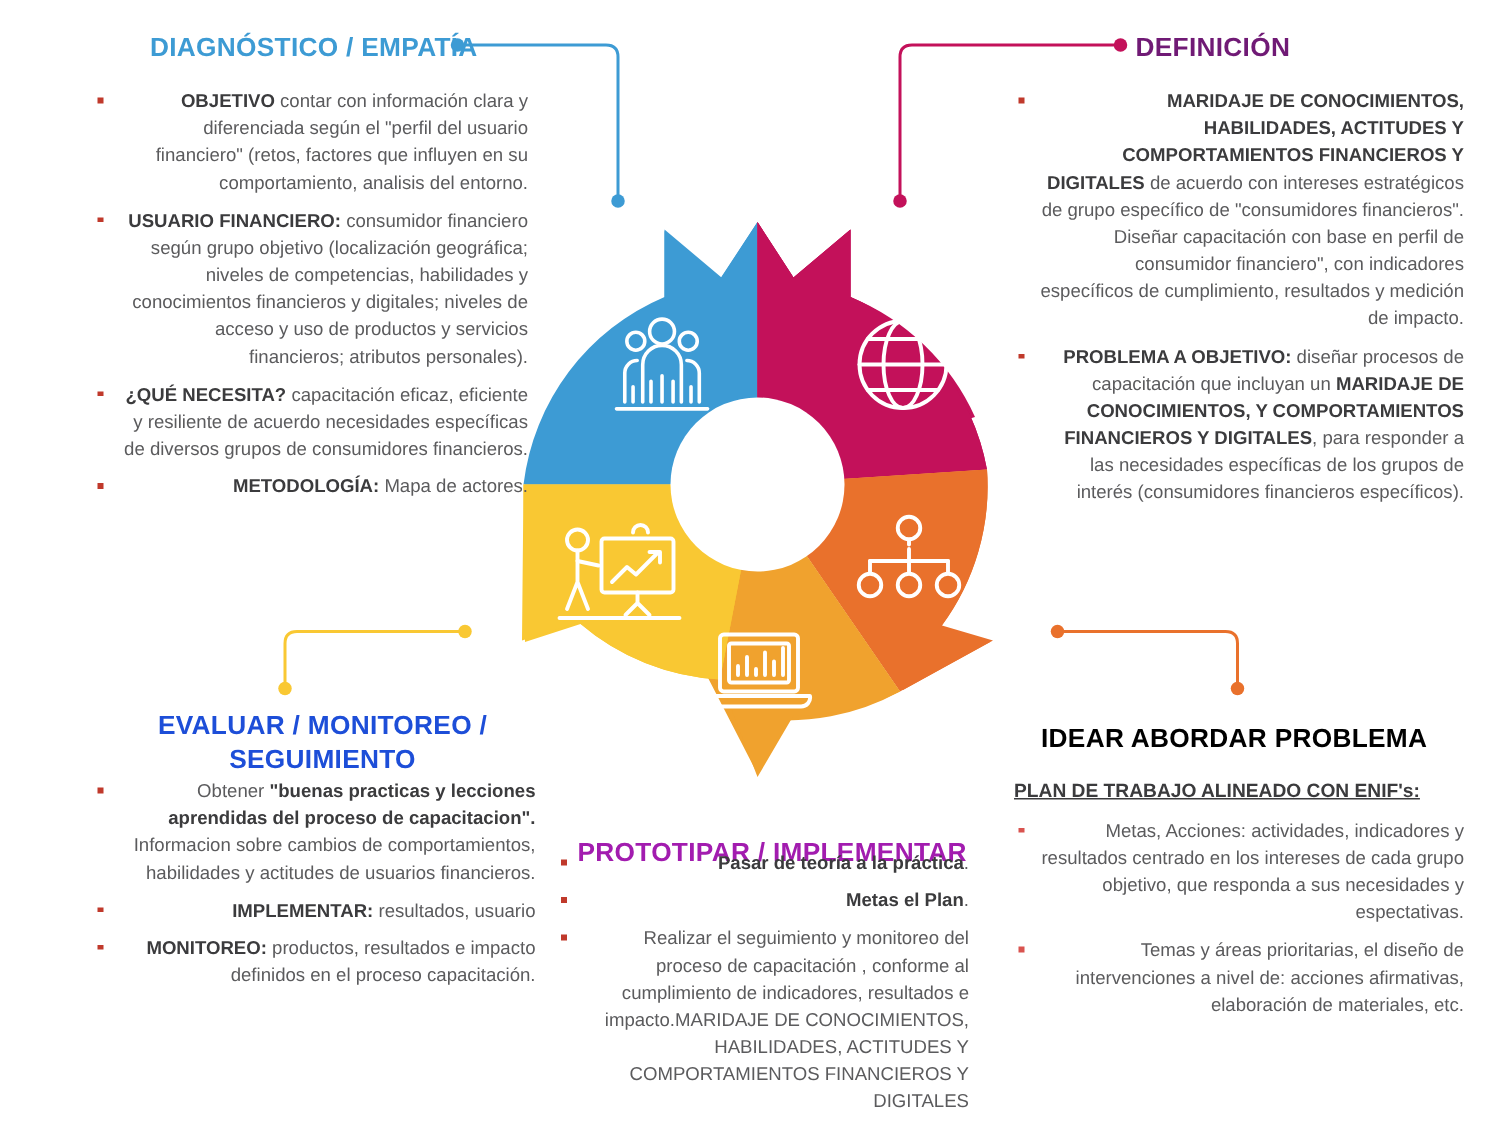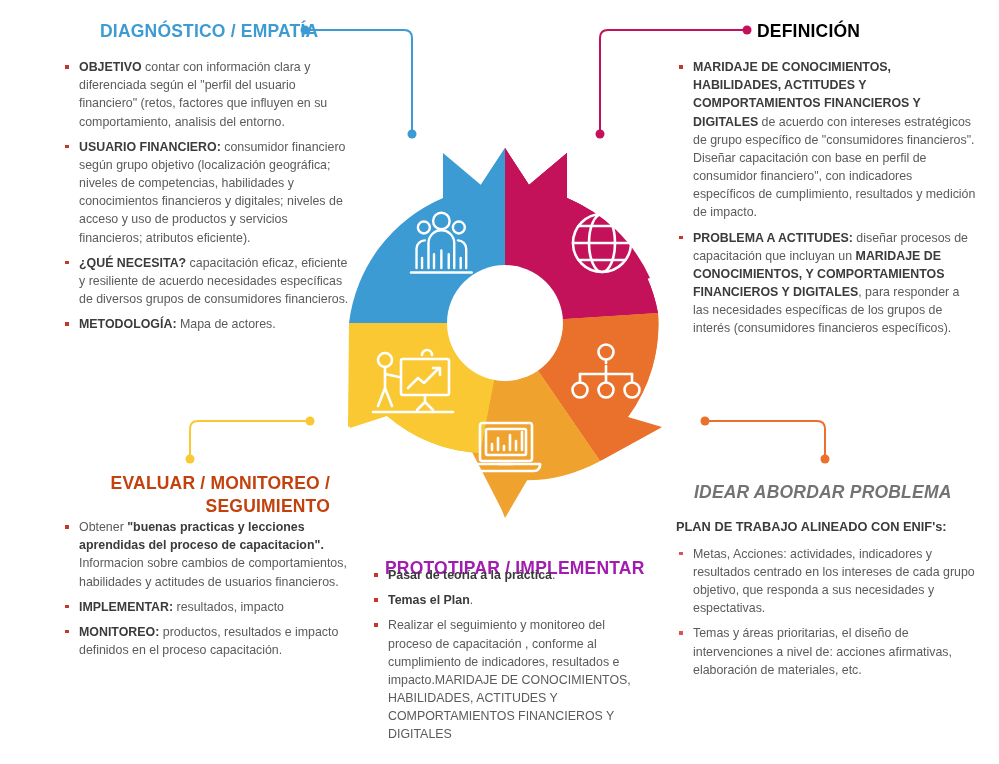--- a/index.html
+++ b/index.html
@@ -17,36 +17,36 @@
   
   .sec-title{
     position:absolute;
     font-weight:bold;
     font-size:17.5px;
     letter-spacing:.2px;
     line-height:1.32;
     margin:0;
   }
   #t-diagnostico{left:100px;top:20px;color:#3d9bd4;}
-  #t-definicion {left:757px;top:20px;color:#000000;}
-  #t-evaluar    {left:100px;top:472px;color:#c2410c;width:230px;text-align:right;}
+  #t-definicion {left:757px;top:20px;color:#701a75;}
+  #t-evaluar    {left:100px;top:472px;color:#1d4ed8;width:230px;text-align:center;}
   #t-prototipar {left:385px;top:545px;color:#a21caf;margin-top:12px;}
-  #t-idear      {left:694px;top:481px;color:#737373;font-style:italic;}
+  #t-idear      {left:694px;top:481px;color:#000000;}
 
   
   .block{position:absolute;font-size:12.4px;line-height:1.465;color:#5b5b5d;}
-  .block ul{list-style:none;margin:0;padding:0;}
+  .block ul{list-style:none;margin:0;padding:0;text-align:right;}
   .block li{position:relative;padding-left:17px;margin-bottom:7px;}
   .block li:before{
     content:"";
     position:absolute;left:3px;top:7px;
     width:3.5px;height:3.5px;background:#c0392b;
   }
   .block li b{font-weight:bold;color:#3b3b3d;}
-  .lead{font-weight:bold;color:#3b3b3d;margin:0 0 8px 0;font-size:12.8px;}
+  .lead{font-weight:bold;color:#3b3b3d;margin:0 0 8px 0;font-size:12.8px;text-decoration:underline;}
 
   #b-diagnostico{left:62px;top:58px;width:290px;}
   #b-definicion {left:676px;top:58px;width:300px;}
   #b-evaluar    {left:62px;top:518px;width:295px;}
   #b-prototipar {left:371px;top:566px;width:275px;}
   #b-idear      {left:676px;top:518px;width:300px;}
   #b-idear li:before{background:#d9534f;}
 
   
   .conn{position:absolute;pointer-events:none;}
@@ -187,45 +187,45 @@
 
   <h2 class="sec-title" id="t-evaluar">EVALUAR / MONITOREO / SEGUIMIENTO</h2>
 
   <h2 class="sec-title" id="t-prototipar">PROTOTIPAR / IMPLEMENTAR</h2>
 
   <h2 class="sec-title" id="t-idear">IDEAR ABORDAR PROBLEMA</h2>
 
   <div class="block" id="b-diagnostico">
     <ul>
         <li><b>OBJETIVO</b><span> contar con información clara y diferenciada según el "perfil del usuario financiero" (retos, factores que influyen en su comportamiento, analisis del entorno.</span></li>
-        <li><b>USUARIO FINANCIERO:</b><span> consumidor financiero según grupo objetivo (localización geográfica; niveles de competencias, habilidades y conocimientos financieros y digitales; niveles de acceso y uso de productos y servicios financieros; atributos eficiente).</span></li>
+        <li><b>USUARIO FINANCIERO:</b><span> consumidor financiero según grupo objetivo (localización geográfica; niveles de competencias, habilidades y conocimientos financieros y digitales; niveles de acceso y uso de productos y servicios financieros; atributos personales).</span></li>
         <li><b>¿QUÉ NECESITA?</b><span> capacitación eficaz, eficiente y resiliente de acuerdo necesidades específicas de diversos grupos de consumidores financieros.</span></li>
         <li><b>METODOLOGÍA:</b><span> Mapa de actores.</span></li>
       </ul>
   </div>
 
   <div class="block" id="b-definicion">
     <ul>
         <li><b>MARIDAJE DE CONOCIMIENTOS, HABILIDADES, ACTITUDES Y COMPORTAMIENTOS FINANCIEROS Y DIGITALES</b><span> de acuerdo con intereses estratégicos de grupo específico de "consumidores financieros". Diseñar capacitación con base en perfil de consumidor financiero", con indicadores específicos de cumplimiento, resultados y medición de impacto.</span></li>
-        <li><b>PROBLEMA A ACTITUDES:</b><span> diseñar procesos de capacitación que incluyan un </span><b>MARIDAJE DE CONOCIMIENTOS, Y COMPORTAMIENTOS FINANCIEROS Y DIGITALES</b><span>, para responder a las necesidades específicas de los grupos de interés (consumidores financieros específicos).</span></li>
+        <li><b>PROBLEMA A OBJETIVO:</b><span> diseñar procesos de capacitación que incluyan un </span><b>MARIDAJE DE CONOCIMIENTOS, Y COMPORTAMIENTOS FINANCIEROS Y DIGITALES</b><span>, para responder a las necesidades específicas de los grupos de interés (consumidores financieros específicos).</span></li>
       </ul>
   </div>
 
   <div class="block" id="b-evaluar">
     <ul>
         <li><span>Obtener </span><b>"buenas practicas y lecciones aprendidas del proceso de capacitacion".</b><span> Informacion sobre cambios de comportamientos, habilidades y actitudes de usuarios financieros.</span></li>
-        <li><b>IMPLEMENTAR:</b><span> resultados, impacto</span></li>
+        <li><b>IMPLEMENTAR:</b><span> resultados, usuario</span></li>
         <li><b>MONITOREO:</b><span> productos, resultados e impacto definidos en el proceso capacitación.</span></li>
       </ul>
   </div>
 
   <div class="block" id="b-prototipar">
     <ul>
         <li><b>Pasar de teoría a la práctica</b><span>.</span></li>
-        <li><b>Temas el Plan</b><span>.</span></li>
+        <li><b>Metas el Plan</b><span>.</span></li>
         <li><span>Realizar el seguimiento y monitoreo del proceso de capacitación </span><span>, conforme al cumplimiento de indicadores, resultados e impacto.</span><span>MARIDAJE DE CONOCIMIENTOS, HABILIDADES, ACTITUDES Y COMPORTAMIENTOS FINANCIEROS Y DIGITALES</span></li>
       </ul>
   </div>
 
   <div class="block" id="b-idear">
     <p class="lead">PLAN DE TRABAJO ALINEADO CON ENIF's:</p>
     <ul>
         <li><span>Metas, Acciones: actividades, indicadores y resultados centrado en los intereses de cada grupo objetivo, que responda a sus necesidades y espectativas.</span></li>
         <li><span>Temas y áreas prioritarias, el diseño de intervenciones a nivel de: acciones afirmativas, elaboración de materiales, etc.</span></li>
       </ul>

